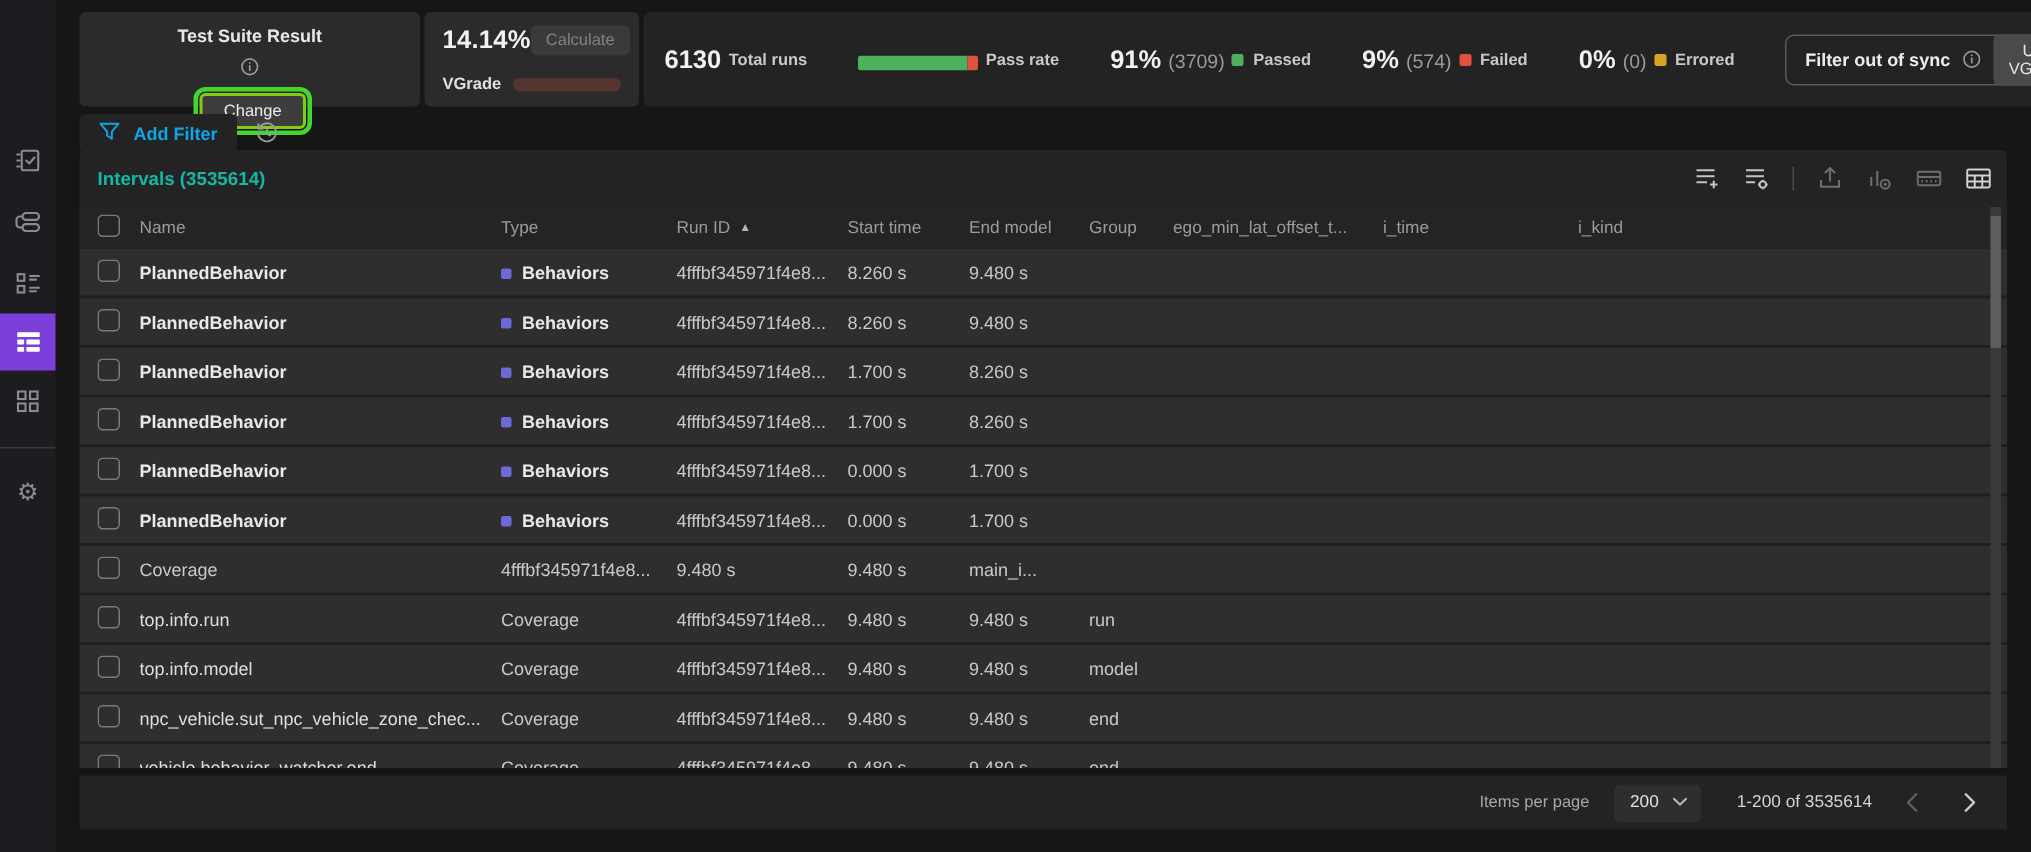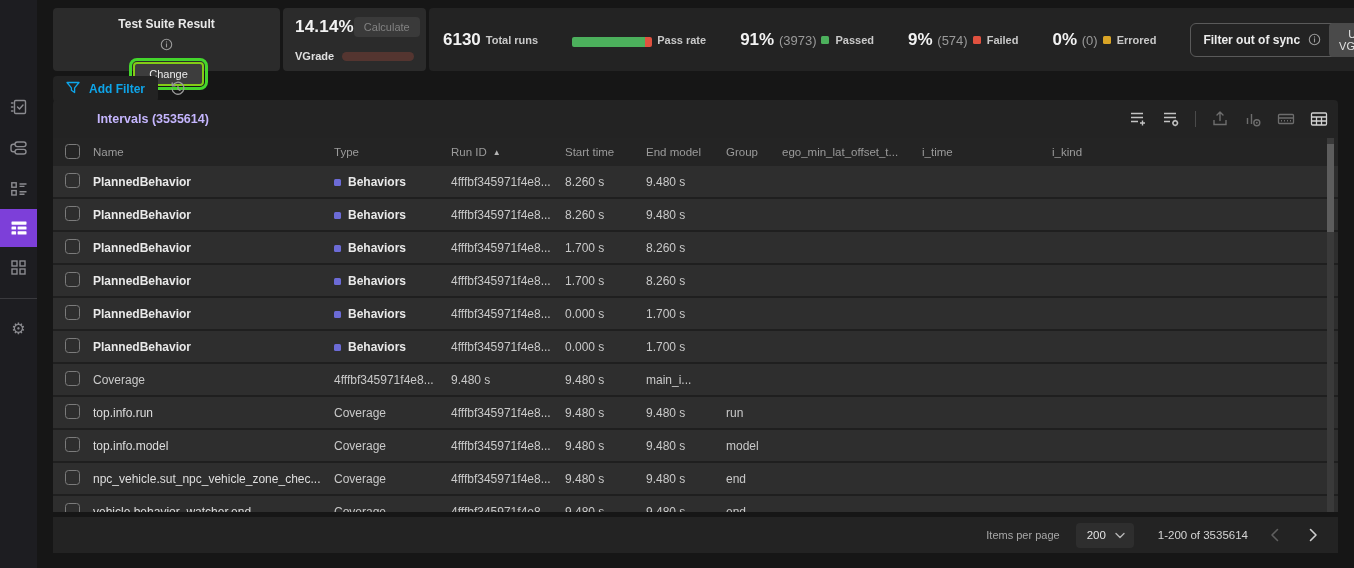--- a/index.html
+++ b/index.html
@@ -51,21 +51,21 @@
   .publish-btn { background:#3b3b3b; border:1px solid #606060; color:#e3e3e3; font-size:11px; padding:4px 10px; border-radius:4px; }
 
   
   .filter-row { position:absolute; left:16px; top:77px; height:24px; display:flex; align-items:center; gap:12px; }
   .add-filter-btn { background:#232323; border-radius:4px; height:26px; display:flex; align-items:center; gap:9px; padding:0 13px; color:#0ea5e9; font-size:12px; font-weight:700; cursor:pointer; }
   .history-btn { color:#9a9a9a; display:flex; cursor:pointer; }
 
   
   .table-panel { position:absolute; left:16px; top:100px; width:1285px; height:412px; background:#232323; border-radius:4px 4px 0 0; overflow:hidden; }
   .table-titlebar { height:38px; display:flex; align-items:center; padding:0 10px 0 12px; }
-  .table-title { font-size:12.5px; font-weight:700; color:#c4b5fd;margin-left:32px; }
+  .table-title { font-size:12.5px; font-weight:700; color:#14b8a6; }
   .table-toolbar { margin-left:auto; display:flex; align-items:center; gap:15px; }
   .tool-icon { display:flex; cursor:pointer; }
   .tool-icon.bright { color:#c3c3c3; } .tool-icon.dim { color:#6d6d6d; } .tool-icon.lit { color:#d2d2d2; }
   .tool-sep { width:1px; height:16px; background:#4a4a4a; }
 
   .thead, .trow { display:grid; grid-template-columns: 28px 241px 117px 114px 81px 80px 56px 140px 130px 1fr; align-items:center; padding-left:12px; }
   .thead { height:28px; background:#242424; color:#9b9b9b; font-size:11.5px; }
   .trow { height:33px; background:#2e2e2e; border-bottom:2px solid #1f1f1f; font-size:12px; color:#c9c9c9; }
   .cell { white-space:nowrap; overflow:hidden; padding-right:10px; }
   .c-name { color:#dedede; }
@@ -185,21 +185,21 @@
         <span class="stat-label">Total runs</span>
       </div>
       <div class="stat">
         <span class="passrate-bar">
           <span class="pr-pass" style="width: 91%;"></span>
           <span class="pr-fail"></span>
         </span>
         <span class="stat-label">Pass rate</span>
       </div>
       <div class="stat">
-        <span class="stat-value"><span>91%</span> <span class="stat-count">(3973)</span></span>
+        <span class="stat-value"><span>91%</span> <span class="stat-count">(3709)</span></span>
         <span class="stat-label">
             <span class="chip" style="background:#4cb05c"></span>
             <span>Passed</span>
           </span>
       </div>
       <div class="stat">
         <span class="stat-value"><span>9%</span> <span class="stat-count">(574)</span></span>
         <span class="stat-label">
             <span class="chip" style="background:#e0513f"></span>
             <span>Failed</span>

